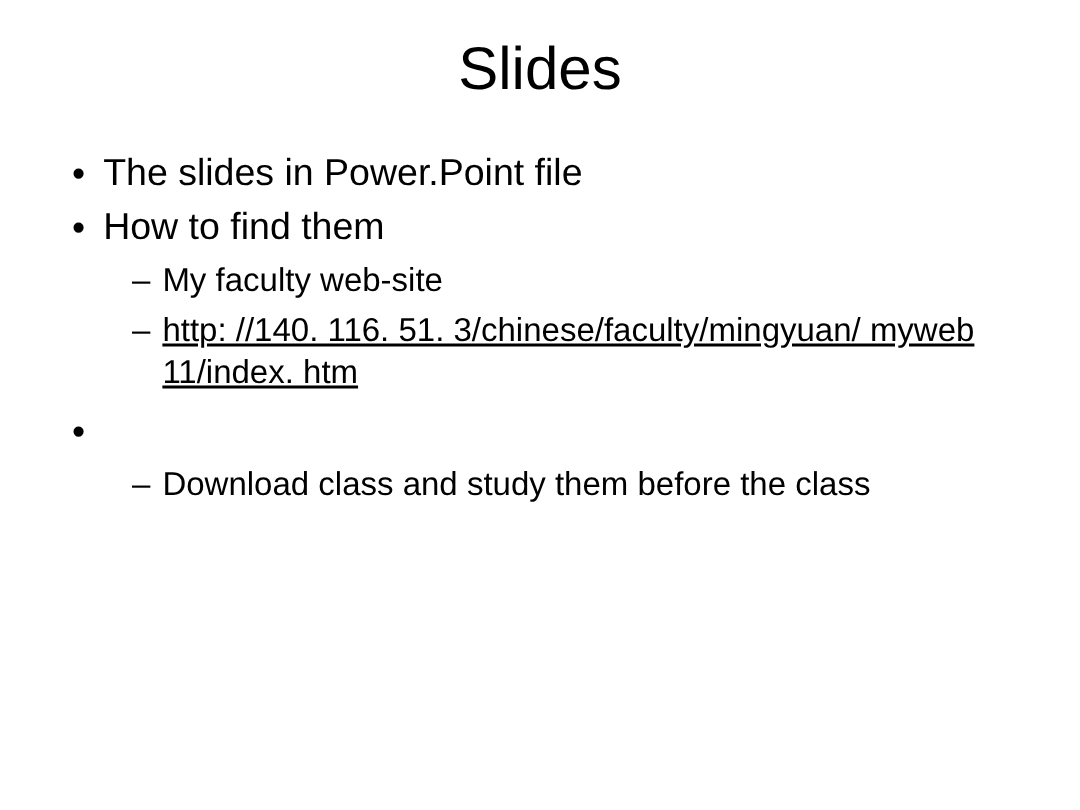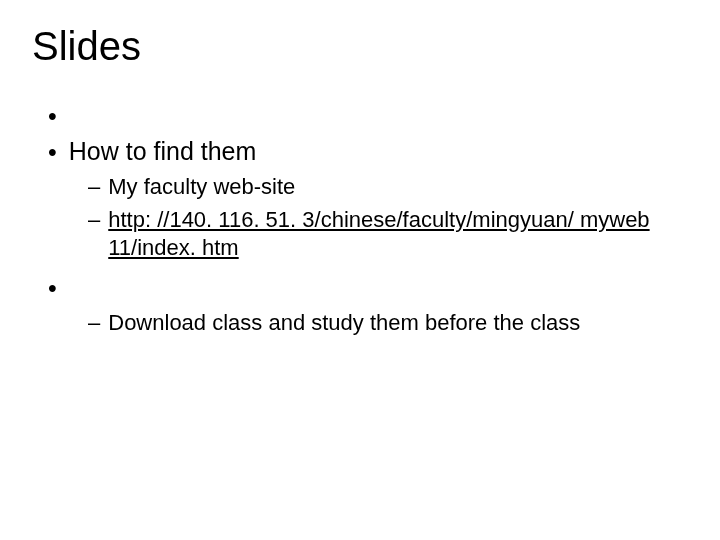--- a/index.html
+++ b/index.html
@@ -6,20 +6,21 @@
     body {
       width: 720px;
       height: 540px;
       background: #fff;
       font-family: Arial, Helvetica, sans-serif;
       color: #000;
       padding: 20px 32px;
     }
     .title {
       font-size: 40px;
+      text-align: center;
       margin-top: 4px;
       margin-bottom: 32px;
       font-weight: 400;
     }
     .level1 {
       font-size: 25px;
       margin-left: 16px;
       margin-bottom: 6px;
       display: flex;
       align-items: flex-start;
@@ -47,20 +48,21 @@
     }
     .gap { height: 6px; }
   </style>
 </head>
 <body>
 
 <div class="title">Slides</div>
 
 <div class="level1">
   <span class="bullet">•</span>
+  <span>The slides in Power.Point file</span>
 </div>
 
 <div class="level1">
   <span class="bullet">•</span>
   <span>How to find them</span>
 </div>
 
 <div class="level2">
   <span class="dash">–</span>
   <span class="text">My faculty web-site</span>

